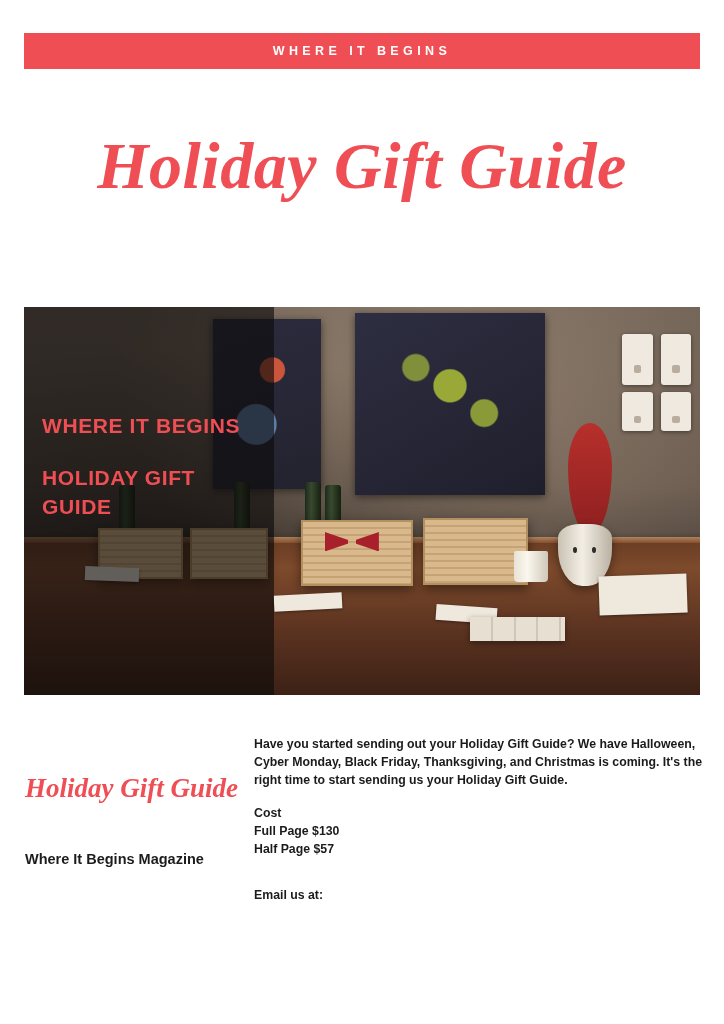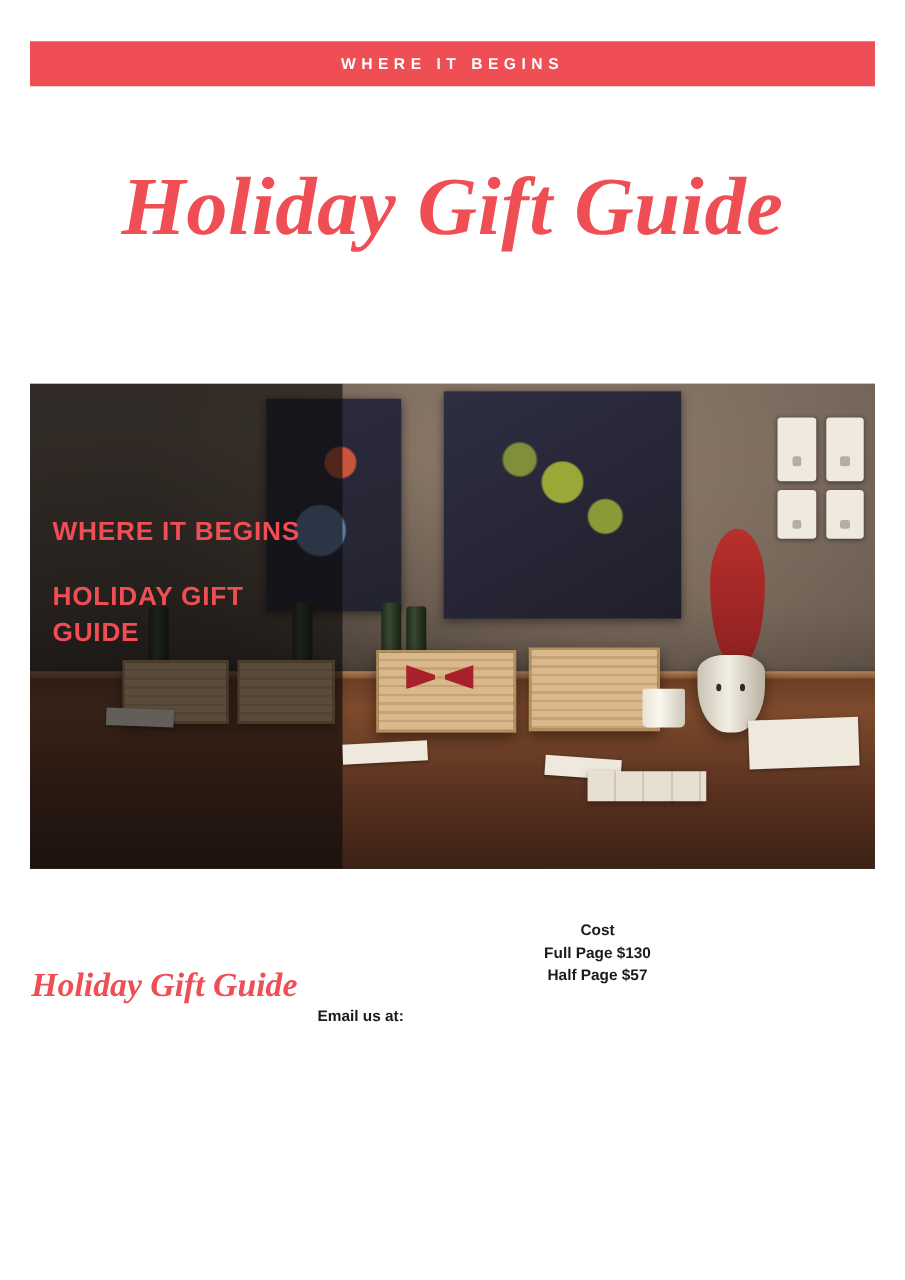--- a/index.html
+++ b/index.html
@@ -261,21 +261,21 @@
     position: absolute;
     left: 254px;
     top: 735px;
     width: 448px;
     color: #1b1b1b;
     font-size: 12.3px;
     font-weight: bold;
     line-height: 1.48;
   }
   .body-copy p { margin: 0 0 14px 0; }
-  .body-copy .cost-block { margin-bottom: 14px; text-align: center; }
+  .body-copy .cost-block { margin-bottom: 28px; }
   .body-copy .cost-block div { margin: 0; }
 </style>
 </head>
 <body>
 
 <div class="page">
 
   <div class="top-banner">
     <span class="banner-text">WHERE IT BEGINS</span>
   </div>
@@ -331,22 +331,24 @@
 
     <div class="dark-overlay"></div>
 
     <div class="hero-caption">
       <div class="cap1">WHERE IT BEGINS</div>
       <div class="cap2">HOLIDAY GIFT GUIDE</div>
     </div>
   </div>
 
   <div class="left-title">Holiday Gift Guide</div>
+  <div class="left-sub">Where It Begins Magazine</div>
 
   <div class="body-copy">
+    <p>Have you started sending out your Holiday Gift Guide? We have Halloween, Cyber Monday, Black Friday, Thanksgiving, and Christmas is coming. It's the right time to start sending us your Holiday Gift Guide.</p>
     <div class="cost-block">
       <div>Cost</div>
       <div>Full Page $130</div>
       <div>Half Page $57</div>
     </div>
     <div>Email us at:</div>
   </div>
 
 </div>
 

